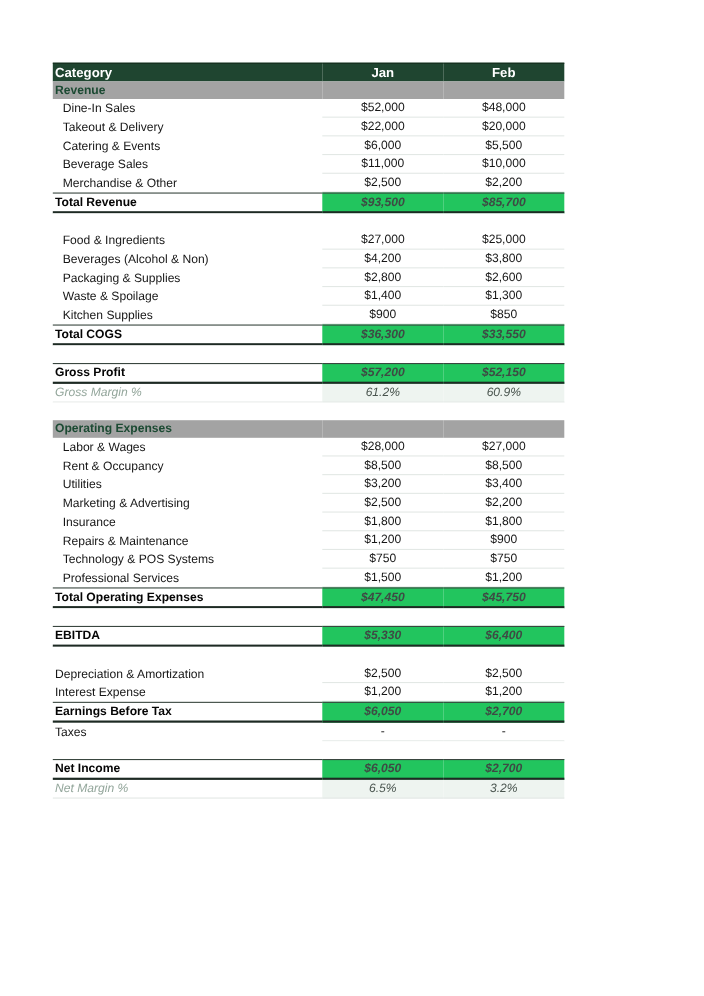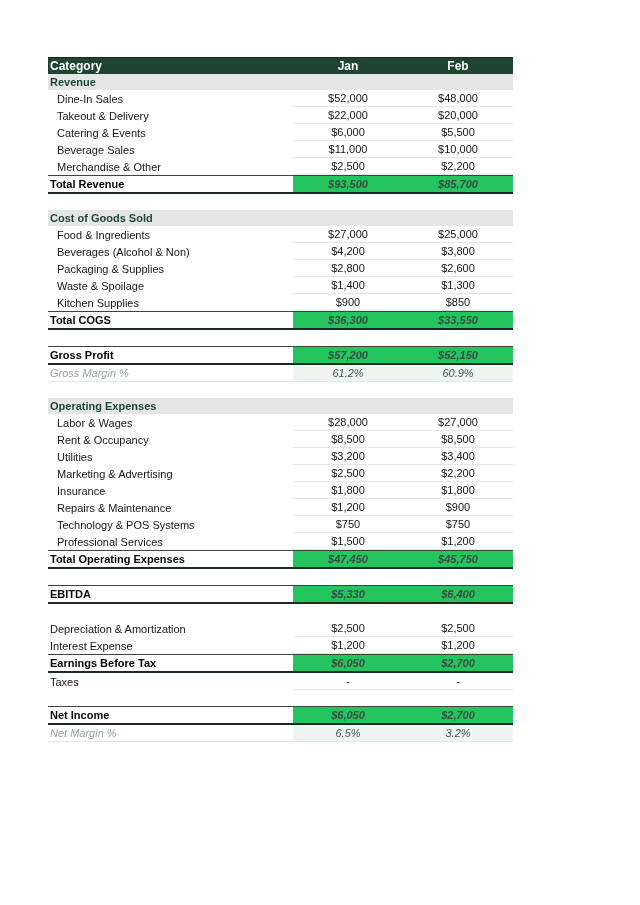--- a/index.html
+++ b/index.html
@@ -46,21 +46,21 @@
   .row-header th {
     background: #1f4530;
     color: #ffffff;
     font-weight: bold;
     font-size: 12px;
     border-top: 1px solid #142d1d;
   }
 
   
   .row-section td {
-    background: #e5e5e5;
+    background: #a3a3a3;
     color: #1c4a33;
     font-weight: bold;
     font-size: 11px;
   }
 
   
   .row-item td.c-label { padding-left: 9px; }
   .row-item td.c-val,
   .row-plain td.c-val {
     border-bottom: 1px solid #e3e8e5;
@@ -146,25 +146,20 @@
           <td class="c-val">$2,200</td>
         </tr>
         <tr class="row-total">
           <td class="c-label">Total Revenue</td>
           <td class="c-val">$93,500</td>
           <td class="c-val">$85,700</td>
         </tr>
         <tr class="row-spacer">
           <td colspan="3" class="c-label"></td>
         </tr>
-        <tr class="row-section">
-          <td class="c-label">Cost of Goods Sold</td>
-          <td class="c-val"></td>
-          <td class="c-val"></td>
-        </tr>
         <tr class="row-item">
           <td class="c-label">Food &amp; Ingredients</td>
           <td class="c-val">$27,000</td>
           <td class="c-val">$25,000</td>
         </tr>
         <tr class="row-item">
           <td class="c-label">Beverages (Alcohol &amp; Non)</td>
           <td class="c-val">$4,200</td>
           <td class="c-val">$3,800</td>
         </tr>

